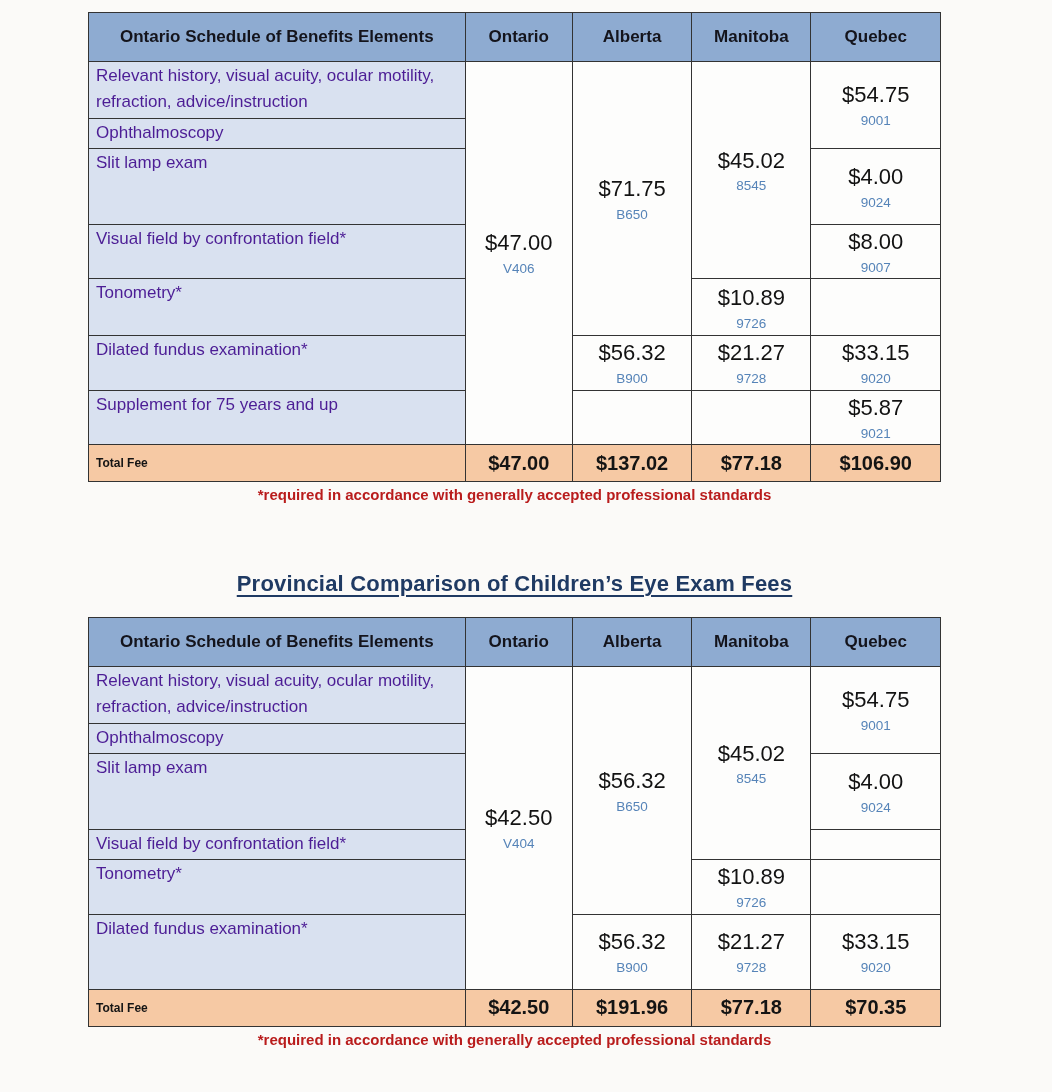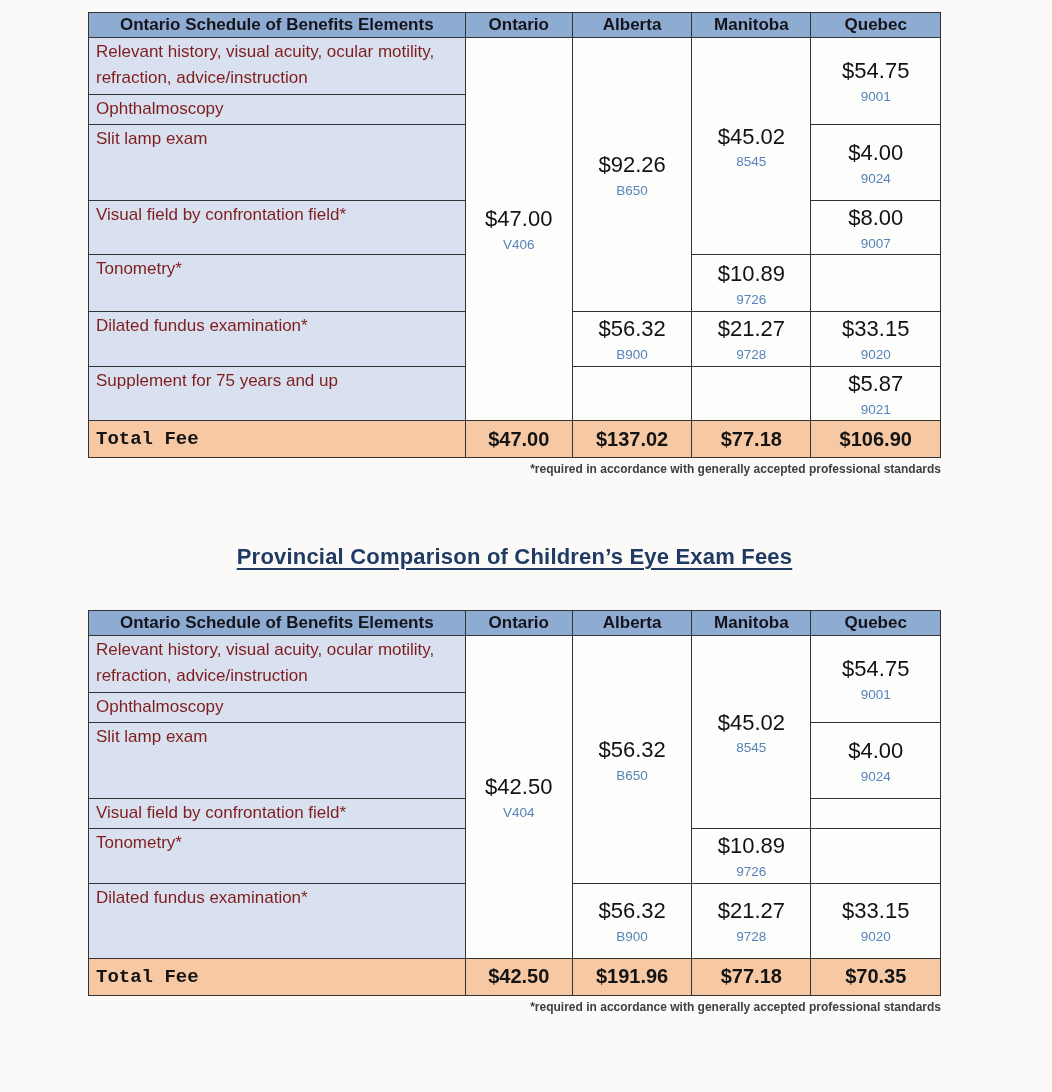--- a/index.html
+++ b/index.html
@@ -25,48 +25,48 @@
     margin: 0 0 44px 0;
     text-align: center;
     font-size: 22px;
     font-weight: bold;
     color: var(--title-color, #1f3a63);
     text-decoration: underline;
     text-decoration-thickness: 2px;
     text-underline-offset: 4px;
     letter-spacing: 0.2px;
   }
-  .section-children .table-title { margin-bottom: 40px; }
+  .section-children .table-title { margin-bottom: 20px; }
 
   table.fees-table {
     border-collapse: collapse;
     table-layout: fixed;
     width: 853px;
     background: #fdfdfc;
   }
   .fees-table th, .fees-table td {
     border: 1.6px solid #333333;
     box-sizing: border-box;
   }
   .fees-table th {
     background: var(--header-bg, #8eabd1);
     font-size: 17px;
     font-weight: bold;
     color: #14141c;
     height: 25px;
-    padding: 2px 2px;
+    padding: 14px 2px;
     text-align: center;
   }
   td.label-cell {
     background: var(--label-bg, #d9e1f0);
     font-size: 17px;
     line-height: 1.55;
     vertical-align: top;
     padding: 1px 24px 2px 7px;
-    color: #7f1d1d;
+    color: #4c1d95;
   }
   td.fee-cell {
     background: #fdfdfc;
     text-align: center;
     vertical-align: middle;
     padding: 2px;
   }
   .fee {
     font-size: 22px;
     color: #121212;
@@ -77,38 +77,37 @@
     color: var(--code-color, #5684b8);
     line-height: 1.3;
     margin-top: 1px;
   }
   tr.total-row td {
     background: var(--total-bg, #f6c9a4);
     height: 37px;
     vertical-align: middle;
   }
   td.total-label {
-    font-size: 19px;
+    font-size: 12px;
     font-weight: bold;
     padding-left: 7px;
     color: #141414;
-    font-family: Liberation Mono, monospace;
   }
   td.total-value {
     font-size: 20px;
     font-weight: bold;
     text-align: center;
     color: #141414;
   }
   .footnote {
     margin: 4px 0 0 0;
-    text-align: right;
-    font-size: 12px;
-    font-weight: bold;
-    color: #404040;
+    text-align: center;
+    font-size: 15px;
+    font-weight: bold;
+    color: #b91c1c;
   }
 </style>
 </head>
 <body>
 
 <div class="page">
 
   <section class="table-section section-seniors">
     <table class="fees-table">
         <colgroup>
@@ -128,21 +127,21 @@
           </tr>
         </thead>
         <tbody>
           <tr style="height: 55px;">
             <td class="label-cell">Relevant history, visual acuity, ocular motility, refraction, advice/instruction</td>
             <td class="fee-cell" rowspan="7">
               <div class="fee">$47.00</div>
               <div class="code">V406</div>
             </td>
             <td class="fee-cell" rowspan="5">
-              <div class="fee">$92.26</div>
+              <div class="fee">$71.75</div>
               <div class="code">B650</div>
             </td>
             <td class="fee-cell" rowspan="4">
               <div class="fee">$45.02</div>
               <div class="code">8545</div>
             </td>
             <td class="fee-cell" rowspan="2">
               <div class="fee">$54.75</div>
               <div class="code">9001</div>
             </td>

